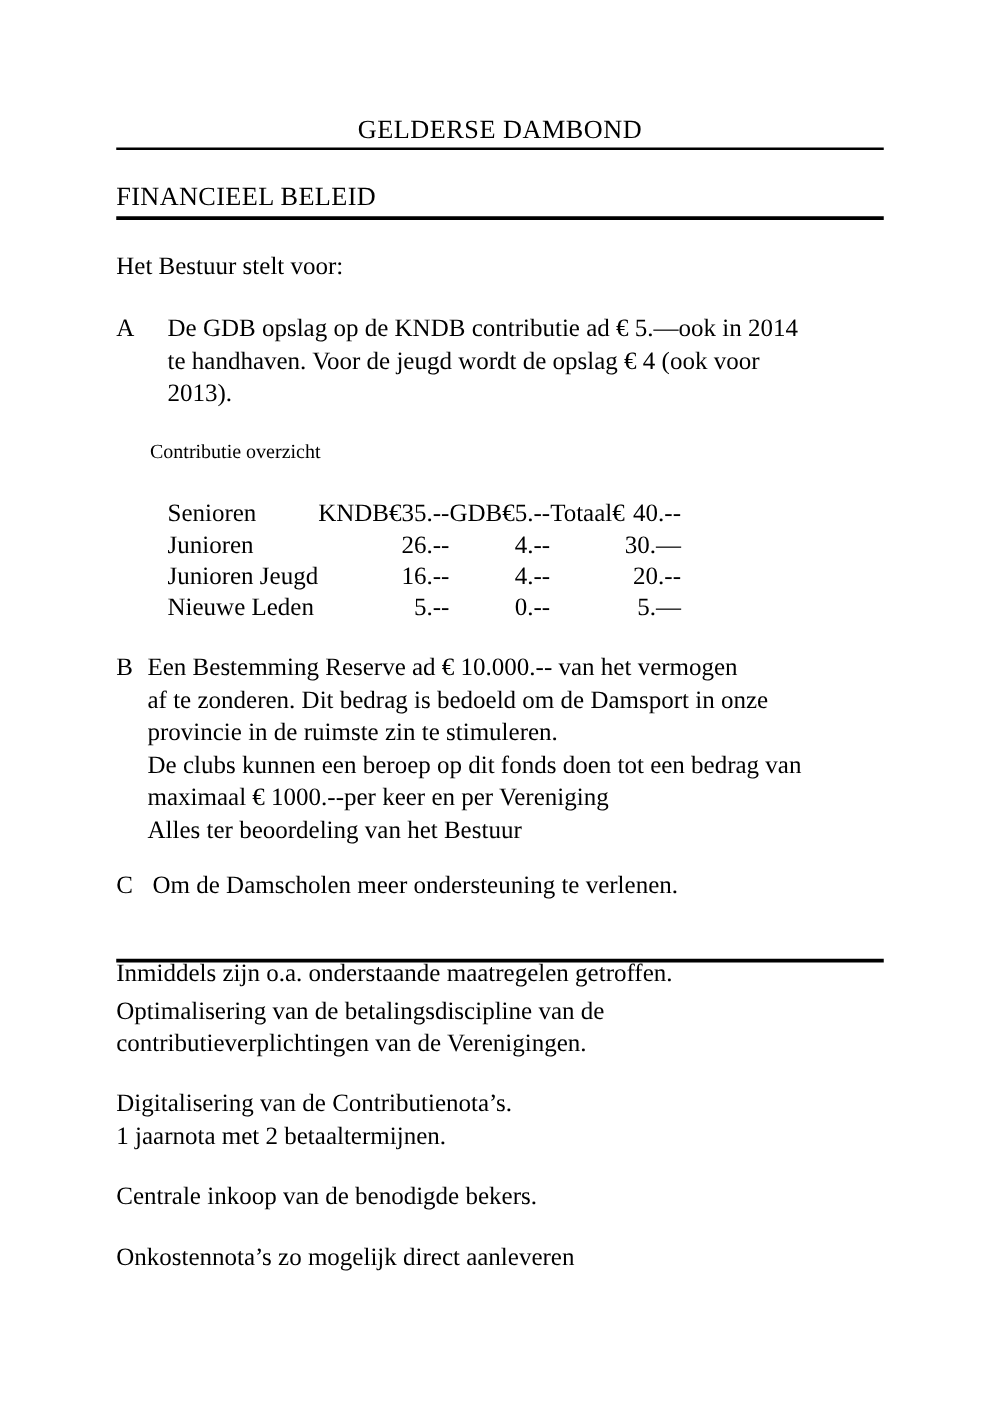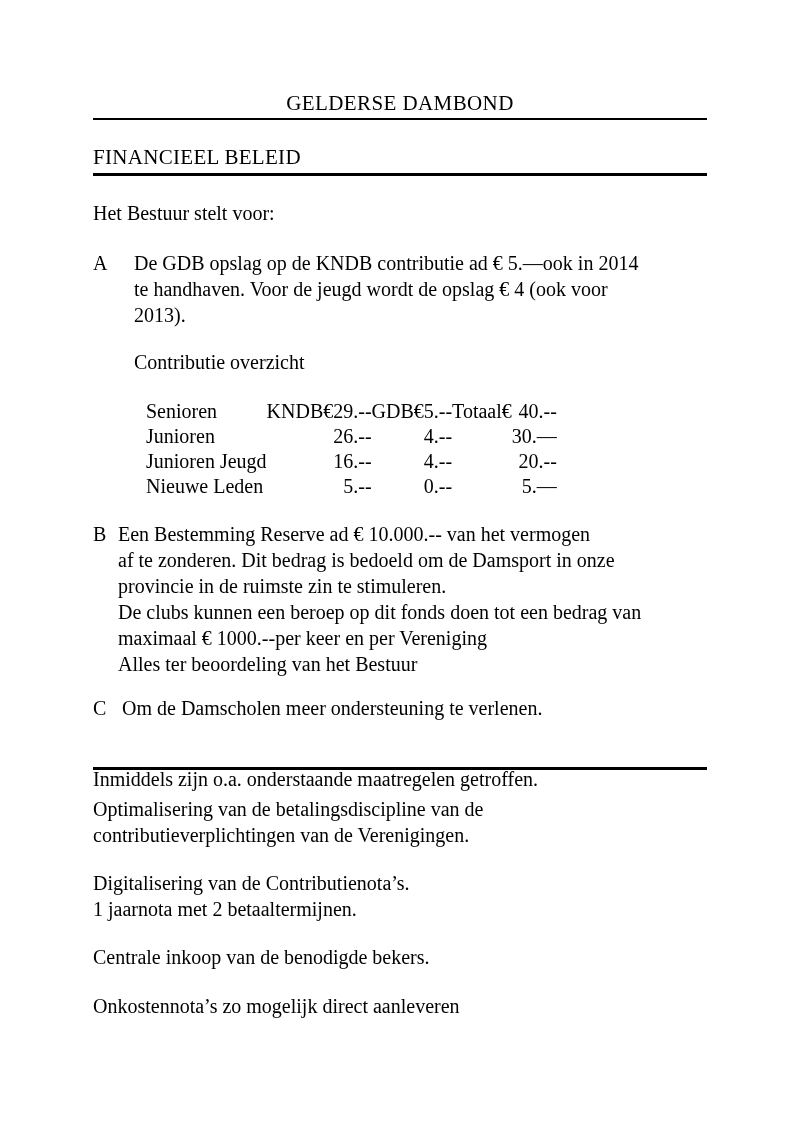--- a/index.html
+++ b/index.html
@@ -91,35 +91,34 @@
 
   .item-b { left: 93px; top: 521px; width: 620px; }
   .item-b .body { margin-left: 25px; }
 
   .item-c { left: 93px; top: 695px; width: 620px; }
   .item-c .body { margin-left: 29px; }
 
   
   .table-caption {
     position: absolute;
-    left: 134px;
+    left: 120px;
     top: 349px;
-    font-size: 20px;
+    font-size: 16px;
     line-height: 26px;
     white-space: nowrap;
   }
 
   .fee-table {
     position: absolute;
     left: 134px;
     top: 399px;
     border-collapse: collapse;
     font-size: 20px;
     line-height: 25px;
-    margin-left: 12px;
   }
   .fee-table td {
     padding: 0;
     white-space: nowrap;
     vertical-align: baseline;
   }
   .col-label  { text-align: left;  padding-right: 18px; }
   .col-org    { text-align: left;  padding-right: 7px; }
   .col-amount { text-align: right; }
   .pad-after-knd { padding-right: 36px; }
@@ -163,21 +162,21 @@
   </div>
 
   <div class="table-caption">Contributie overzicht</div>
 
   <table class="fee-table">
     <tbody>
       <tr>
         <td class="col-label">Senioren</td>
         <td class="col-org">KNDB</td>
         <td class="col-org">€</td>
-        <td class="col-amount pad-after-knd">29.--</td>
+        <td class="col-amount pad-after-knd">35.--</td>
         <td class="col-org">GDB</td>
         <td class="col-org">€</td>
         <td class="col-amount pad-after-gdb">5.--</td>
         <td class="col-org">Totaal</td>
         <td class="col-org">€</td>
         <td class="col-amount">40.--</td>
       </tr>
       <tr>
         <td class="col-label">Junioren</td>
         <td class="col-org"></td>

